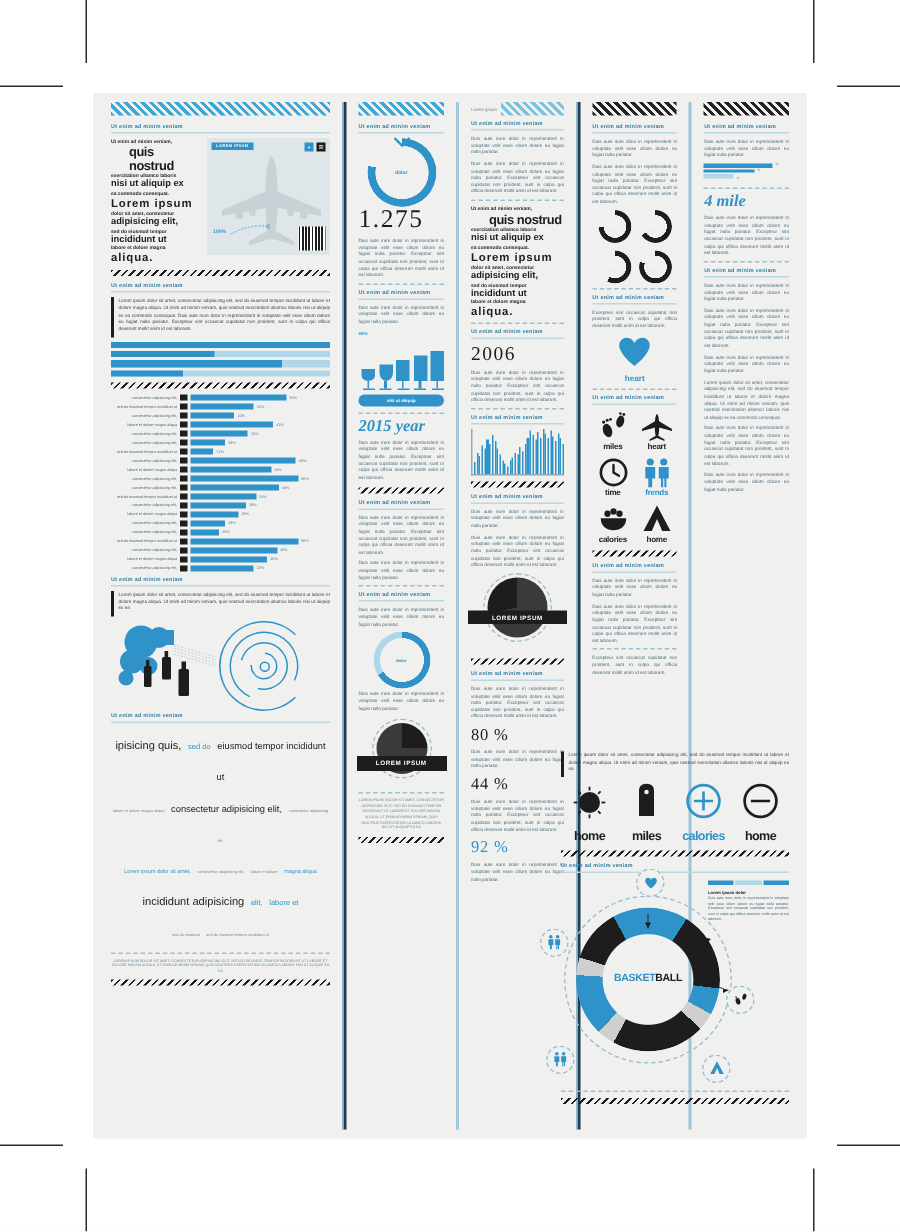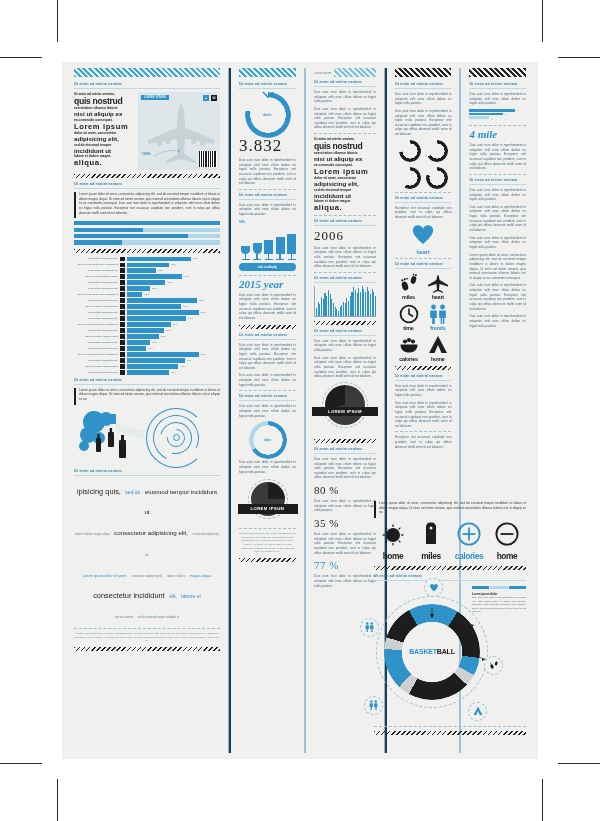--- a/index.html
+++ b/index.html
@@ -31,21 +31,21 @@
   .rule.dash{height:0;border-top:1px dashed #9bbfd1;background:none;}
   .zig{height:4px;margin:4px 0;
     background-image:repeating-linear-gradient(135deg,#1d1d1d 0 1.2px,transparent 1.2px 3.6px);}
 
   .p{font-size:3.1px;line-height:1.5;color:#4a6b7c;margin:0 0 3px;text-align:justify;}
   .p.dk{color:#3d3d3d;}
 
   
   .hero{font-family:"Liberation Sans",sans-serif;color:#1d1d1d;}
   .hero .s{font-size:3.3px;font-weight:bold;line-height:1.5;display:block;}
-  .hero .b{font-size:8.6px;font-weight:bold;line-height:1.05;display:block;letter-spacing:-.3px;}
+  .hero .b{font-size:8.6px;font-weight:bold;line-height:1.05;display:block;letter-spacing:-.3px;margin-left:12px;}
   .hero .m{font-size:6.2px;font-weight:bold;line-height:1.1;display:block;}
   .hero .w{font-size:7.6px;font-weight:bold;line-height:1.08;display:block;letter-spacing:.6px;}
 
   .imgbox{position:relative;width:86px;height:78px;background:#dfe6e9;overflow:hidden;}
   .tagbadge{position:absolute;left:3px;top:3px;background:#2f93c9;color:#fff;font-size:2.6px;
     padding:1.2px 3px;font-weight:bold;letter-spacing:.3px;}
   .sqbtn{position:absolute;top:3px;width:6px;height:6px;font-size:3.5px;color:#fff;text-align:center;line-height:6px;font-weight:bold;}
   .sqbtn.b1{right:11px;background:#2f93c9;}
   .sqbtn.b2{right:3px;background:#1d1d1d;}
   .pct{position:absolute;left:4px;bottom:14px;font-size:3.4px;color:#2f93c9;font-weight:bold;}
@@ -420,21 +420,21 @@
       <span class="cw4">ipisicing quis,</span>
       <span class="cw5">sed do</span>
       <span class="cw1">eiusmod tempor incididunt ut</span><br>
       <span class="cw3">labore et dolore magna aliqua</span>
       <span class="cw1">consectetur adipisicing elit,</span>
       <span class="cw3">consectetur adipisicing elit,</span><br>
       <span class="cw2">Lorem ipsum dolor sit amet,</span>
       <span class="cw3">consectetur adipisicing elit,</span>
       <span class="cw3">labore et dolore</span>
       <span class="cw2">magna aliqua</span><br>
-      <span class="cw4">consectetur incididunt</span>
+      <span class="cw4">incididunt adipisicing</span>
       <span class="cw5">elit,</span>
       <span class="cw5">labore et</span><br>
       <span class="cw3">sed do eiusmod</span>
       <span class="cw3">sed do eiusmod tempor incididunt ut</span>
     </div>
 
     <div class="rule dash" style="margin-top:4px;"></div>
     <div class="footnote">LOREM IPSUM DOLOR SIT AMET, CONSECTETUR ADIPISICING ELIT, SED DO EIUSMOD TEMPOR INCIDIDUNT UT LABORE ET DOLORE MAGNA ALIQUA. UT ENIM AD MINIM VENIAM, QUIS NOSTRUD EXERCITATION ULLAMCO LABORIS NISI UT ALIQUIP EX EA</div>
     <div class="zig"></div>
   </div>
@@ -447,21 +447,21 @@
     <div class="rule"></div>
 
     <div class="ringwrap">
       <div class="ring"></div>
       <div class="ringlabel">dolor</div>
     </div>
     <svg width="30" height="12" viewBox="0 0 30 12" style="display:block;margin:-48px auto 34px;position:relative;">
       <path d="M10 1 L15 6 L20 1" stroke="#2f93c9" fill="none" stroke-width="1.6"></path>
     </svg>
 
-    <div class="bignum">3.832</div>
+    <div class="bignum">1.275</div>
     <div class="p">Duis aute irure dolor in reprehenderit in voluptate velit esse cillum dolore eu fugiat nulla pariatur. Excepteur sint occaecat cupidatat non proident, sunt in culpa qui officia deserunt mollit anim id est laborum.</div>
 
     <div class="rule dash"></div>
     <div class="sechead">Ut enim ad minim veniam</div>
     <div class="rule"></div>
     <div class="p">Duis aute irure dolor in reprehenderit in voluptate velit esse cillum dolore eu fugiat nulla pariatur.</div>
 
     <div style="position:relative;">
       <div style="font-size:3px;color:#2f93c9;font-weight:bold;">50%</div>
       <div class="glasses" id="glasses">
@@ -622,23 +622,23 @@
       <div class="ribbon">LOREM IPSUM</div>
     </div>
 
     <div class="zig" style="margin-top:14px;"></div>
     <div class="sechead">Ut enim ad minim veniam</div>
     <div class="rule"></div>
     <div class="p">Duis aute irure dolor in reprehenderit in voluptate velit esse cillum dolore eu fugiat nulla pariatur. Excepteur sint occaecat cupidatat non proident, sunt in culpa qui officia deserunt mollit anim id est laborum.</div>
 
     <div class="statnum">80 %</div>
     <div class="p">Duis aute irure dolor in reprehenderit in voluptate velit esse cillum dolore eu fugiat nulla pariatur.</div>
-    <div class="statnum">35 %</div>
-    <div class="p">Duis aute irure dolor in reprehenderit in voluptate velit esse cillum dolore eu fugiat nulla pariatur. Excepteur sint occaecat cupidatat non proident, sunt in culpa qui officia deserunt mollit anim id est laborum.</div>
-    <div class="statnum blue">77 %</div>
+    <div class="statnum">44 %</div>
+    <div class="p">Duis aute irure dolor in reprehenderit in voluptate velit esse cillum dolore eu fugiat nulla pariatur. Excepteur sint occaecat cupidatat non proident, sunt in culpa qui officia deserunt mollit anim id est laborum.</div>
+    <div class="statnum blue">92 %</div>
     <div class="p">Duis aute irure dolor in reprehenderit in voluptate velit esse cillum dolore eu fugiat nulla pariatur.</div>
   </div>
 
   <div class="divider"></div>
 
   <div class="col c4">
     <div class="stripe dark"></div>
     <div class="sechead">Ut enim ad minim veniam</div>
     <div class="rule"></div>
     <div class="p">Duis aute irure dolor in reprehenderit in voluptate velit esse cillum dolore eu fugiat nulla pariatur.</div>

